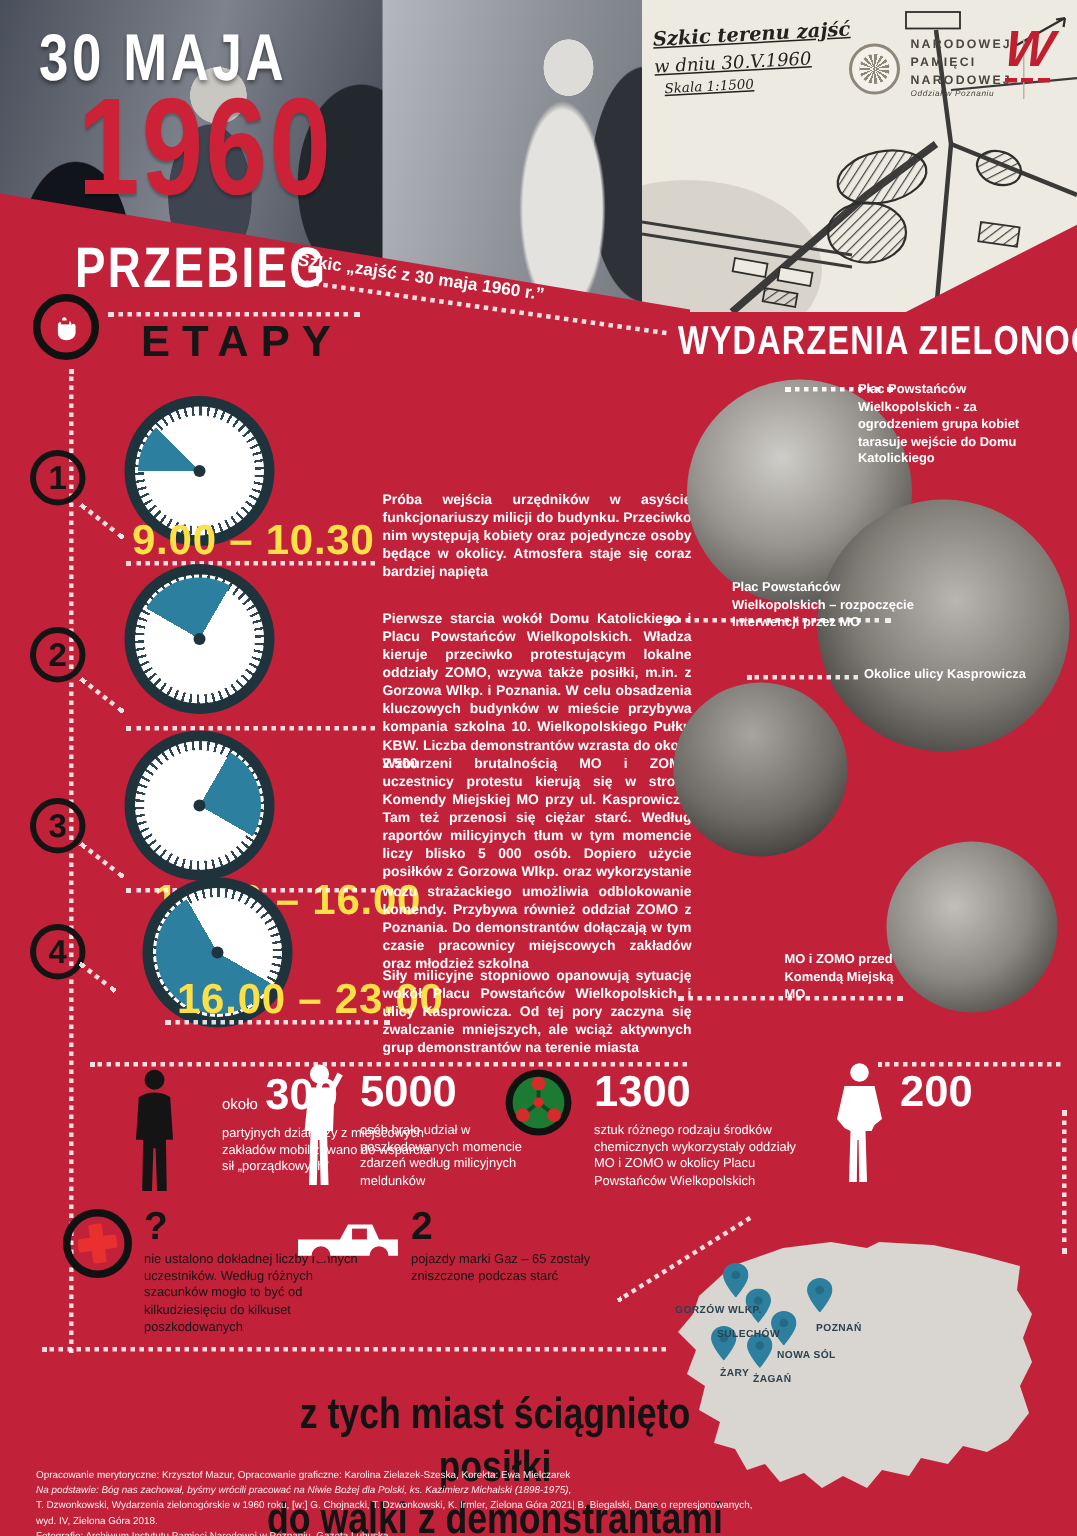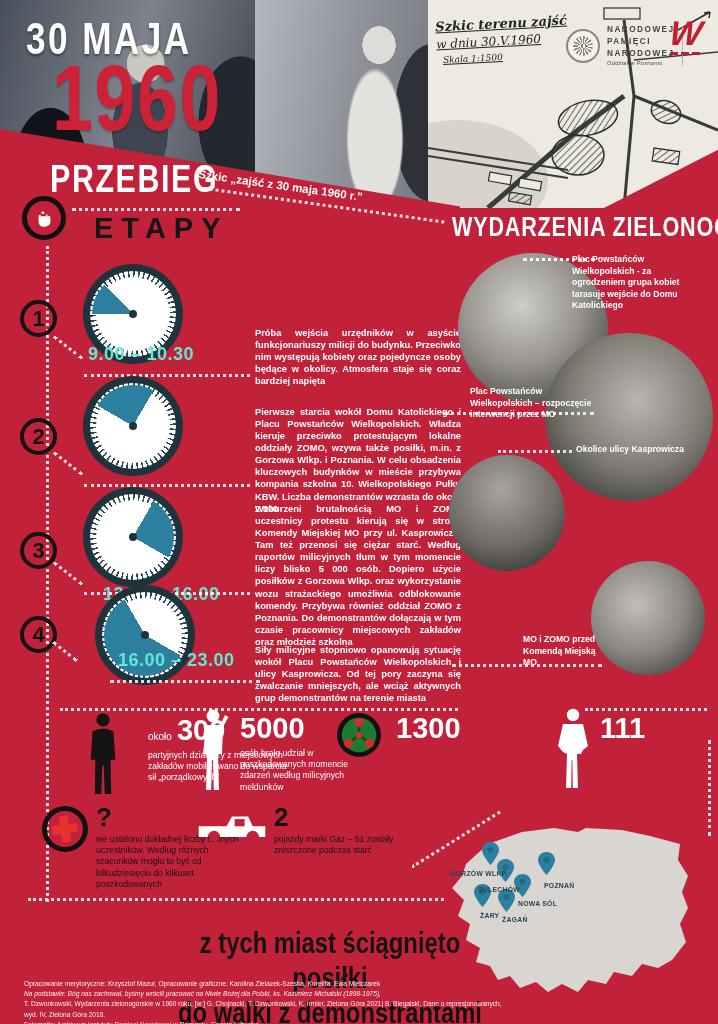--- a/index.html
+++ b/index.html
@@ -16,21 +16,21 @@
   .dv{border-left:3px dotted rgba(255,255,255,.85);width:0;}
   
   .clock{width:100px;height:100px;border-radius:50%;background:var(--dark);}
   .clock .ticks{position:absolute;inset:7px;border-radius:50%;
     background:repeating-conic-gradient(#2c4654 0deg 2.2deg,#ffffff 2.2deg 7.2deg);}
   .clock .face{position:absolute;inset:13px;border-radius:50%;background:#fff;}
   .clock .wedge{position:absolute;inset:9px;border-radius:50%;}
   .clock .cdot{position:absolute;left:46px;top:46px;width:8px;height:8px;border-radius:50%;background:var(--dark);}
   .numcirc{width:37px;height:37px;border:4px solid #141414;border-radius:50%;color:#141414;
     font-weight:bold;font-size:22px;display:flex;align-items:center;justify-content:center;background:transparent;}
-  .timelabel{font-size:18px;font-weight:bold;color:#5eead4;letter-spacing:.5px;white-space:nowrap;}
+  .timelabel{font-size:28px;font-weight:bold;color:#fde047;letter-spacing:.5px;white-space:nowrap;}
   .stagetext{width:206px;color:#fff;font-size:9.3px;font-weight:600;line-height:1.3;text-align:justify;}
   .photocirc{border-radius:50%;}
   .cap{color:#fff;font-size:8.6px;font-weight:600;line-height:1.35;}
   .statnum{color:#fff;font-size:29px;font-weight:bold;line-height:1;}
   .statlabel{color:#fff;font-size:8.6px;font-weight:normal;line-height:1.3;}
   .statnum.blk,.statlabel.blk{color:#141414;}
   .citylabel{color:#2b4350;font-size:6.8px;font-weight:bold;letter-spacing:.3px;white-space:nowrap;}
   .credit{color:rgba(255,255,255,.93);font-size:6.6px;line-height:1.55;}
 </style>
 </head>
@@ -179,21 +179,21 @@
   <div class="dh abs" style="left:110px;top:680px;width:150px;"></div>
   <div class="abs stagetext" style="left:255px;top:644px;">Siły milicyjne stopniowo opanowują sytuację wokół Placu Powstańców Wielkopolskich i ulicy Kasprowicza. Od tej pory zaczyna się zwalczanie mniejszych, ale wciąż aktywnych grup demonstrantów na terenie miasta</div>
 
   <div class="abs cond" style="left:452px;top:212px;color:#fff;font-size:27px;font-weight:800;letter-spacing:1px;white-space:nowrap;">WYDARZENIA ZIELONOGÓRSKIE</div>
 
   <div class="abs photocirc" style="left:458px;top:253px;width:150px;height:150px;background:radial-gradient(circle at 42% 35%, #cfcdc9, #97948f 45%, #55534f 80%, #34322f);"></div>
   <div class="dh abs" style="left:523px;top:258px;width:72px;border-top-color:rgba(255,255,255,.95);"></div>
   <div class="abs cap" style="left:572px;top:254px;width:116px;">Plac Powstańców Wielkopolskich - za ogrodzeniem grupa kobiet tarasuje wejście do Domu Katolickiego</div>
 
   <div class="abs photocirc" style="left:545px;top:333px;width:168px;height:168px;background:radial-gradient(circle at 55% 40%, #b9b6b1, #7f7c76 50%, #45433f 82%, #2c2a27);"></div>
-  <div class="abs cap" style="left:470px;top:386px;width:128px;">Plac Powstańców Wielkopolskich – rozpoczęcie interwencji przez MO</div>
+  <div class="abs cap" style="left:488px;top:386px;width:128px;">Plac Powstańców Wielkopolskich – rozpoczęcie interwencji przez MO</div>
   <div class="dh abs" style="left:444px;top:412px;width:150px;"></div>
 
   <div class="abs photocirc" style="left:449px;top:455px;width:116px;height:116px;background:radial-gradient(circle at 45% 30%, #a8a5a0, #6e6b66 55%, #3d3b38 85%);"></div>
   <div class="dh abs" style="left:498px;top:450px;width:74px;"></div>
   <div class="abs cap" style="left:576px;top:444px;width:130px;">Okolice ulicy Kasprowicza</div>
 
   <div class="abs photocirc" style="left:591px;top:561px;width:114px;height:114px;background:radial-gradient(circle at 40% 38%, #c2bfba, #8a8782 50%, #4a4844 84%);"></div>
   <div class="abs cap" style="left:523px;top:634px;width:78px;">MO i ZOMO przed Komendą Miejską MO</div>
   <div class="dh abs" style="left:452px;top:664px;width:150px;"></div>
 
@@ -228,28 +228,29 @@
     <circle cx="22" cy="22" r="21" fill="#111"></circle>
     <circle cx="22" cy="22" r="16.5" fill="#1d7a33"></circle>
     <path d="M22 22 L22 10 M22 22 L12 30 M22 22 L32 30" stroke="#0d4c1e" stroke-width="2.4"></path>
     <circle cx="22" cy="10" r="4.4" fill="#d42b2b"></circle>
     <circle cx="12" cy="30" r="4.4" fill="#d42b2b"></circle>
     <circle cx="32" cy="30" r="4.4" fill="#d42b2b"></circle>
     <circle cx="22" cy="22" r="3.2" fill="#d42b2b"></circle>
   </svg>
   <div class="abs" style="left:396px;top:714px;width:140px;">
     <div class="statnum">1300</div>
+    <div class="statlabel" style="margin-top:5px;">sztuk różnego rodzaju środków chemicznych wykorzystały oddziały MO i ZOMO w okolicy Placu Powstańców Wielkopolskich</div>
   </div>
 
   <svg class="abs" style="left:552px;top:708px;" width="42" height="82" viewBox="0 0 42 82">
     <circle cx="21" cy="7" r="6.2" fill="#fff"></circle>
     <path fill="#fff" d="M11 16 L31 16 L36 38 L31 42 L29 46 L25 46 L26 80 L20.8 80 L20.4 52 L19.6 52 L19.2 80 L14 80 L15 46 L11 44 L6 38 Z"></path>
   </svg>
   <div class="abs" style="left:600px;top:714px;width:114px;">
-    <div class="statnum">111</div>
+    <div class="statnum">200</div>
   </div>
 
   <svg class="abs" style="left:42px;top:806px;" width="46" height="46" viewBox="0 0 46 46">
     <circle cx="23" cy="23" r="20.5" fill="none" stroke="#111" stroke-width="5"></circle>
     <g transform="rotate(-8 23 23)">
       <rect x="18.5" y="10" width="9" height="26" rx="1.5" fill="#e8312f"></rect>
       <rect x="10" y="18.5" width="26" height="9" rx="1.5" fill="#e8312f"></rect>
     </g>
   </svg>
   <div class="abs" style="left:96px;top:804px;width:156px;">
@@ -258,21 +259,21 @@
   </div>
 
   <svg class="abs" style="left:196px;top:810px;" width="72" height="38" viewBox="0 0 80 42">
     <path fill="#fff" d="M3 30 L3 18 L34 18 L40 7 L58 7 L63 18 L77 18 L77 30 L70 30 A7 7 0 0 0 56 30 L27 30 A7 7 0 0 0 13 30 Z"></path>
     <circle cx="20" cy="30" r="5" fill="#c2213a"></circle>
     <circle cx="63" cy="30" r="5" fill="#c2213a"></circle>
     <rect x="43" y="10" width="11" height="8" fill="#c2213a"></rect>
   </svg>
   <div class="abs" style="left:274px;top:804px;width:132px;">
     <div class="statnum blk" style="font-size:26px;">2</div>
-    <div class="statlabel blk" style="margin-top:4px;">pojazdy marki Gaz – 51 zostały zniszczone podczas starć</div>
+    <div class="statlabel blk" style="margin-top:4px;">pojazdy marki Gaz – 65 zostały zniszczone podczas starć</div>
   </div>
 
   <div class="abs" style="left:436px;top:820px;width:284px;height:204px;">
     <svg width="284" height="204" viewBox="0 0 284 204">
       <path fill="#d9d5d0" d="M30 44 L52 24 L86 12 L118 8 L142 12 L150 8 L186 10 L214 16 L244 24
         L242 40 L252 56 L246 72 L252 88 L244 104 L250 122
         L236 140 L222 148 L206 144 L196 156 L178 152 L170 164 L152 160 L142 172 L126 164
         L112 172 L100 162 L84 168 L74 156 L62 160 L54 146 L40 142 L44 128 L30 120 L34 104
         L22 96 L28 80 L16 68 L26 56 Z"></path>
     </svg>

